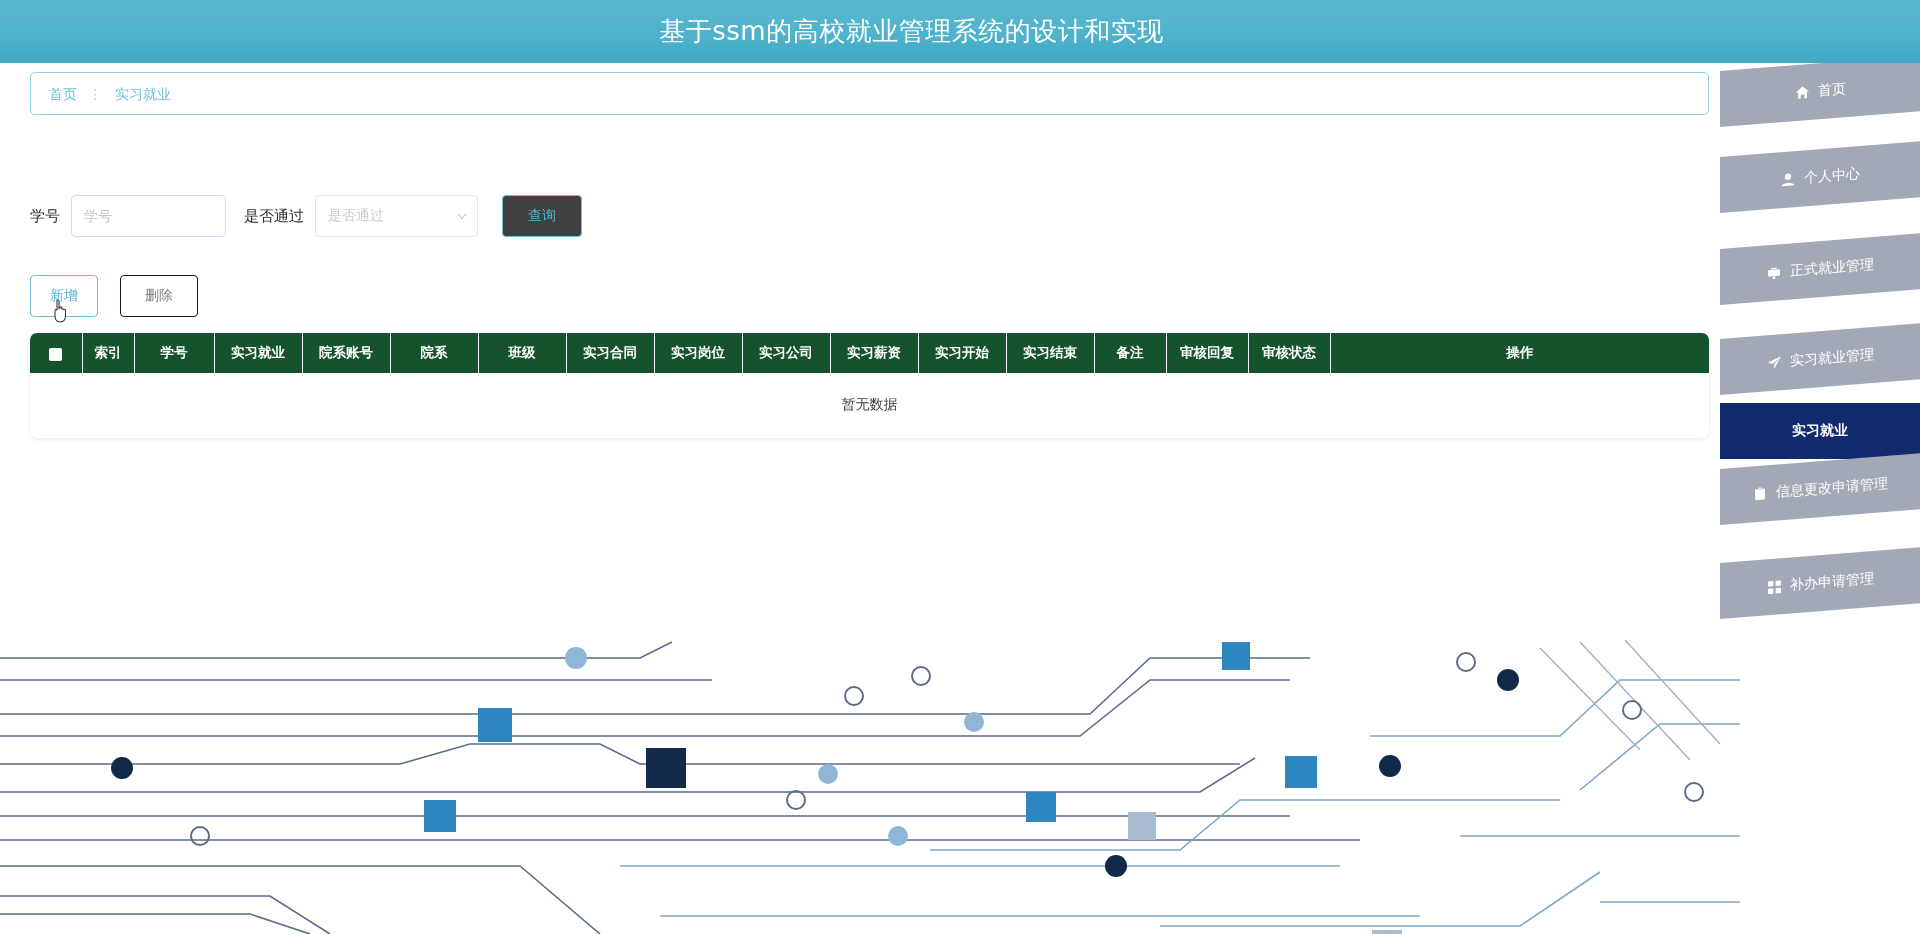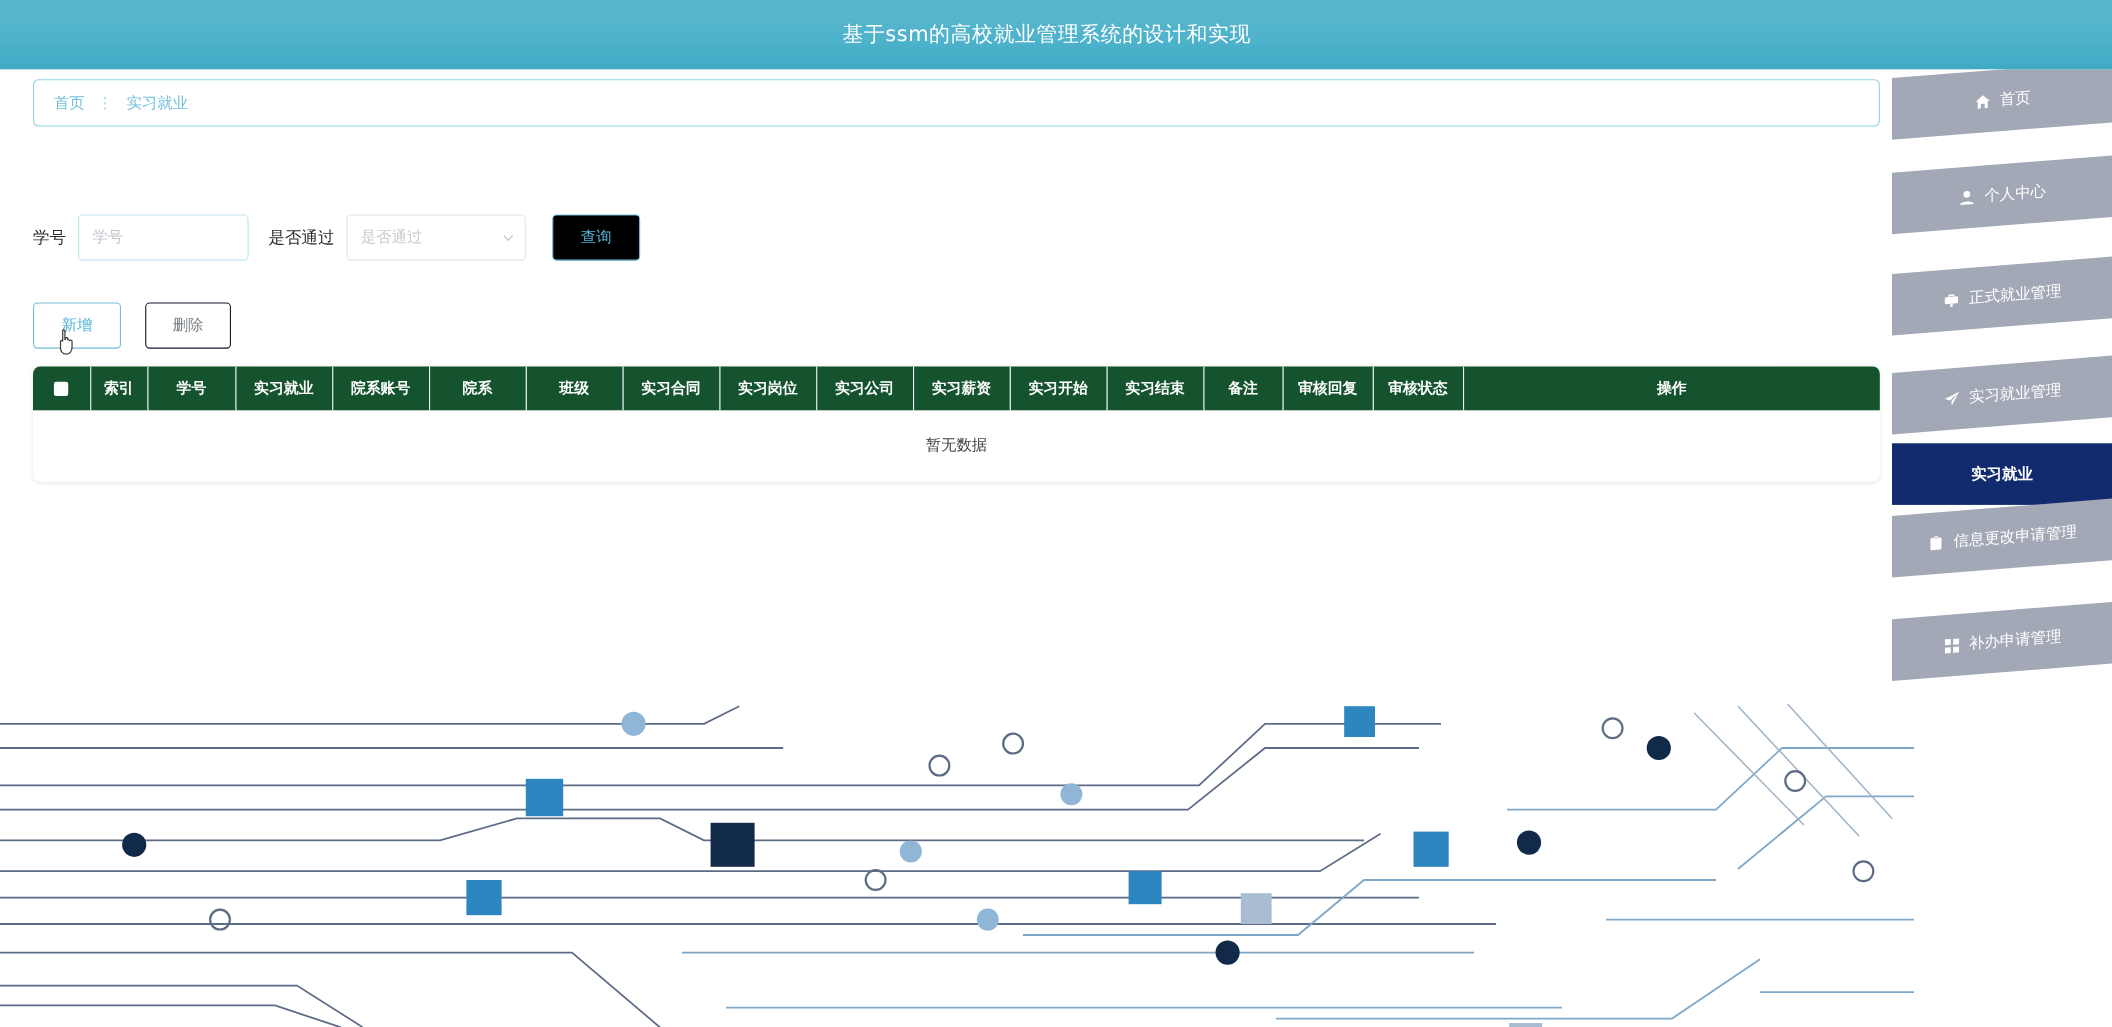--- a/index.html
+++ b/index.html
@@ -17,21 +17,21 @@
 
   
   .topbar{
     position:absolute;left:0;top:0;width:1920px;height:63px;
     background:linear-gradient(180deg,#59b7cd 0%,#4fb3cb 55%,#3fa9c4 100%);
     z-index:20;
   }
   .topbar-title{
     position:absolute;left:0;top:0;width:1823px;height:63px;
     line-height:63px;text-align:center;color:#ffffff;
-    font-size:19px;letter-spacing:.5px;margin-left:40px;
+    font-size:26px;letter-spacing:.5px;
   }
   .topbar-user{
     position:absolute;right:22px;top:0;height:63px;line-height:63px;
     color:#ffffff;font-size:17px;
   }
   .topbar-user span{cursor:pointer;}
   .topbar-user .logout{margin-left:10px;}
 
   
   .content{
@@ -71,29 +71,29 @@
     display:flex;align-items:center;padding:0 12px;cursor:pointer;
   }
   .f-select .ph{font-size:14px;color:#c7ccd1;}
   .f-select .chev{
     position:absolute;right:11px;top:50%;margin-top:-3px;
     width:9px;height:9px;
   }
   .f-select .chev svg{display:block;}
   .f-btn{
     margin-left:24px;width:80px;height:42px;box-sizing:border-box;
-    border:1px solid #6fbfd8;border-radius:4px;background:#000000;
+    border:1px solid #6fbfd8;border-radius:4px;background:#404040;
     color:#55b4d4;font-size:14px;cursor:pointer;font-family:inherit;
     display:flex;align-items:center;justify-content:center;
   }
 
   
   .action-row{position:absolute;left:30px;top:212px;display:flex;}
   .btn-add{
-    width:80px;height:42px;box-sizing:border-box;
+    width:68px;height:42px;box-sizing:border-box;
     border:1px solid #6fbfd8;border-radius:4px;background:#fff;
     color:#55b4d4;font-size:14px;cursor:pointer;font-family:Liberation Serif, serif;
     display:flex;align-items:center;justify-content:center;position:relative;
   }
   .btn-del{
     margin-left:22px;width:78px;height:42px;box-sizing:border-box;
     border:1px solid #0f172a;border-radius:4px;background:#fff;
     color:#7b8086;font-size:14px;cursor:pointer;font-family:inherit;
     display:flex;align-items:center;justify-content:center;
   }

